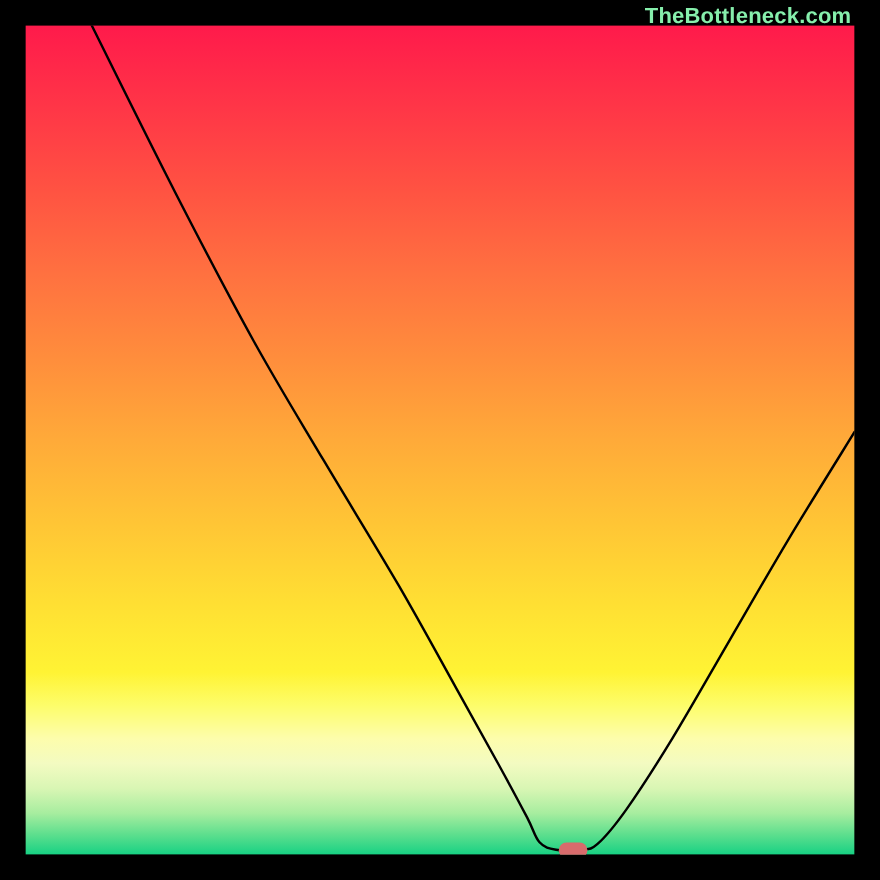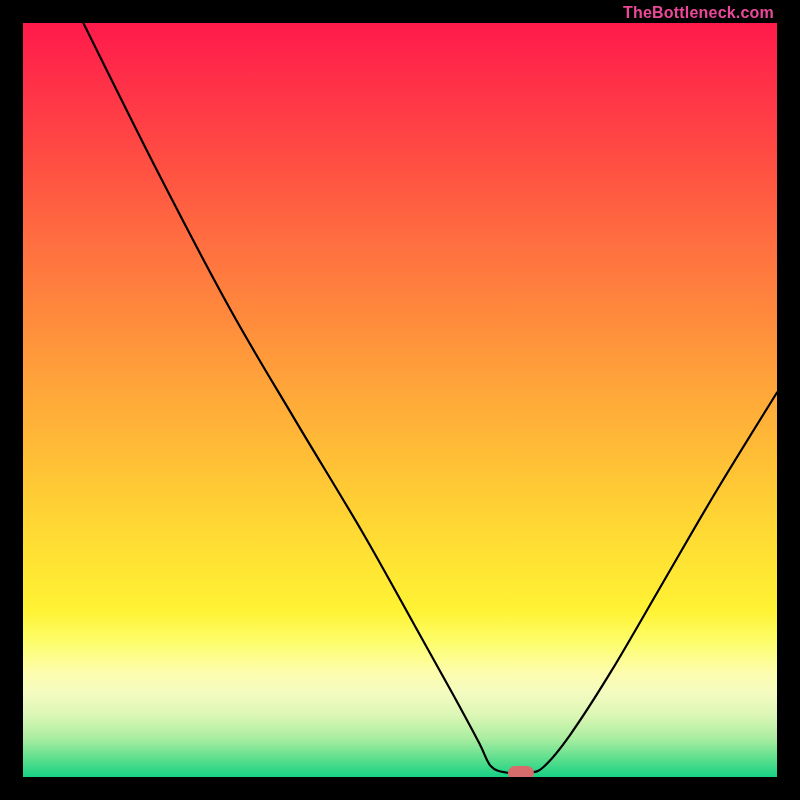--- a/index.html
+++ b/index.html
@@ -36,23 +36,23 @@
     top: 0;
     width: 754px;
     height: 754px;
     pointer-events: none;
   }
   .watermark {
     position: absolute;
     top: 4px;
     right: 26px;
     font-family: Arial, Helvetica, sans-serif;
-    font-size: 16px;
+    font-size: 20px;
     font-weight: 600;
-    color: #ec4899;
+    color: #86efac;
     letter-spacing: 0.2px;
   }
   .marker {
     position: absolute;
     width: 26px;
     height: 14px;
     background: #d86b6c;
     border-radius: 7px;
   }
 </style>

